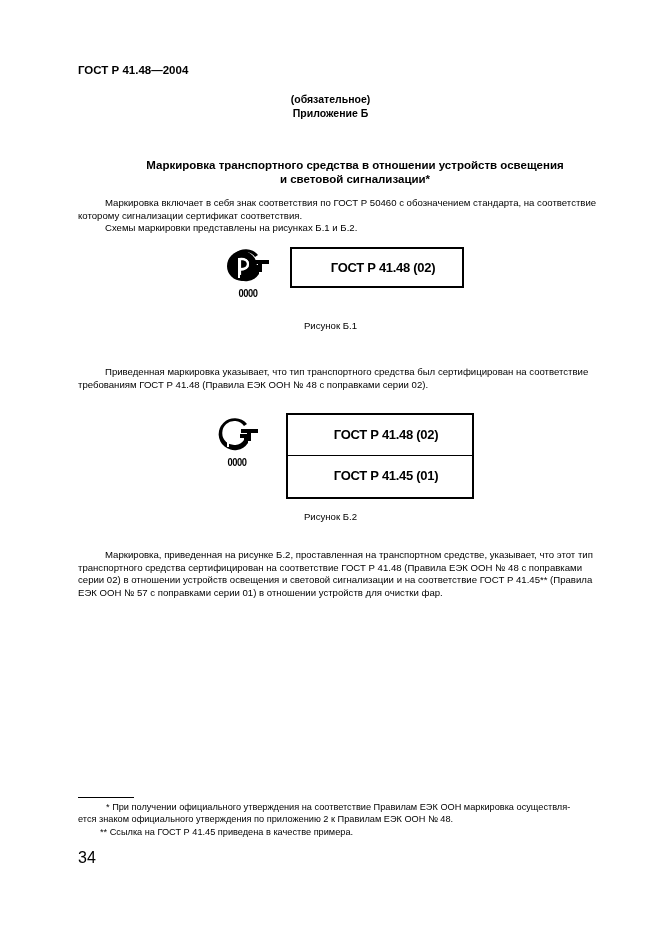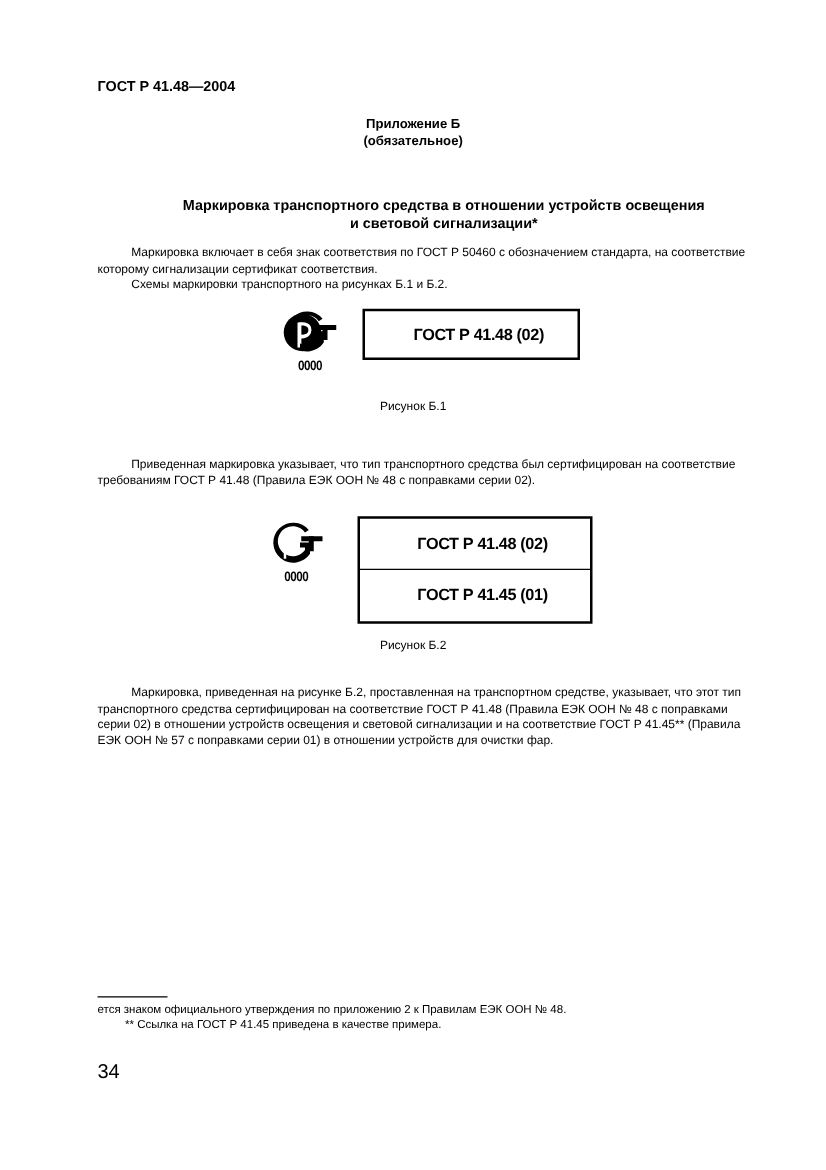--- a/index.html
+++ b/index.html
@@ -24,33 +24,33 @@
   .fn { left: 78px; width: 540px; font-size: 9.2px; line-height: 12.4px; }
   .fn p { margin: 0; }
   .pagenum { left: 78px; top: 849px; font-size: 16px; }
 </style>
 </head>
 <body>
 
 <div class="abs hdr">ГОСТ Р 41.48—2004</div>
 
 <div class="abs center appx">
+  <div>(обязательное)</div>
   <div>Приложение Б</div>
-  <div>(обязательное)</div>
 </div>
 
 <div class="abs center title">
   <div>Маркировка транспортного средства в отношении устройств освещения</div>
   <div>и световой сигнализации*</div>
 </div>
 
 <div class="abs para" style="top:197px;">
   <p>Маркировка включает в себя знак соответствия по ГОСТ Р 50460 с обозначением стандарта, на соответствие</p>
   <p class="noindent">которому сигнализации сертификат соответствия.</p>
-  <p>Схемы маркировки транспортного на рисунках Б.1 и Б.2.</p>
+  <p>Схемы маркировки представлены на рисунках Б.1 и Б.2.</p>
 </div>
 
 <div class="abs logo" style="left:226px; top:247px;">
   <svg width="44" height="38" viewBox="0 0 44 38">
     <circle cx="16" cy="19" r="15" fill="#000"></circle>
     <path d="M30 9 A15 15 0 0 1 31 19 L22 19 L22 14 L31 14" fill="none"></path>
     <path d="M14 30 L14 12 Q22 12 22 17 Q22 22 14 22" fill="none" stroke="#fff" stroke-width="2.2"></path>
     <path d="M32 8 A16 16 0 1 0 33 27 L33 18 L25 18 L25 22 L29 22 L29 24 A12 12 0 1 1 29 10 Z" fill="#000"></path>
     <rect x="26" y="13" width="17" height="4" fill="#000"></rect>
     <rect x="32" y="13" width="4" height="12" fill="#000"></rect>
@@ -85,17 +85,18 @@
 
 <div class="abs para" style="top:549px;">
   <p>Маркировка, приведенная на рисунке Б.2, проставленная на транспортном средстве, указывает, что этот тип</p>
   <p class="noindent">транспортного средства сертифицирован на соответствие ГОСТ Р 41.48 (Правила ЕЭК ООН № 48 с поправками</p>
   <p class="noindent">серии 02) в отношении устройств освещения и световой сигнализации и на соответствие ГОСТ Р 41.45**  (Правила</p>
   <p class="noindent">ЕЭК ООН № 57 с поправками серии 01) в отношении устройств для очистки фар.</p>
 </div>
 
 <div class="abs fn-line"></div>
 <div class="abs fn" style="top:801px;">
+  <p style="text-indent:28px;">* При получении официального утверждения на соответствие Правилам ЕЭК ООН маркировка осуществля-</p>
   <p>ется знаком официального утверждения по приложению 2 к Правилам ЕЭК ООН № 48.</p>
   <p style="text-indent:22px;">** Ссылка на ГОСТ Р 41.45 приведена в качестве примера.</p>
 </div>
 
 <div class="abs pagenum">34</div>
 
 </body></html>

